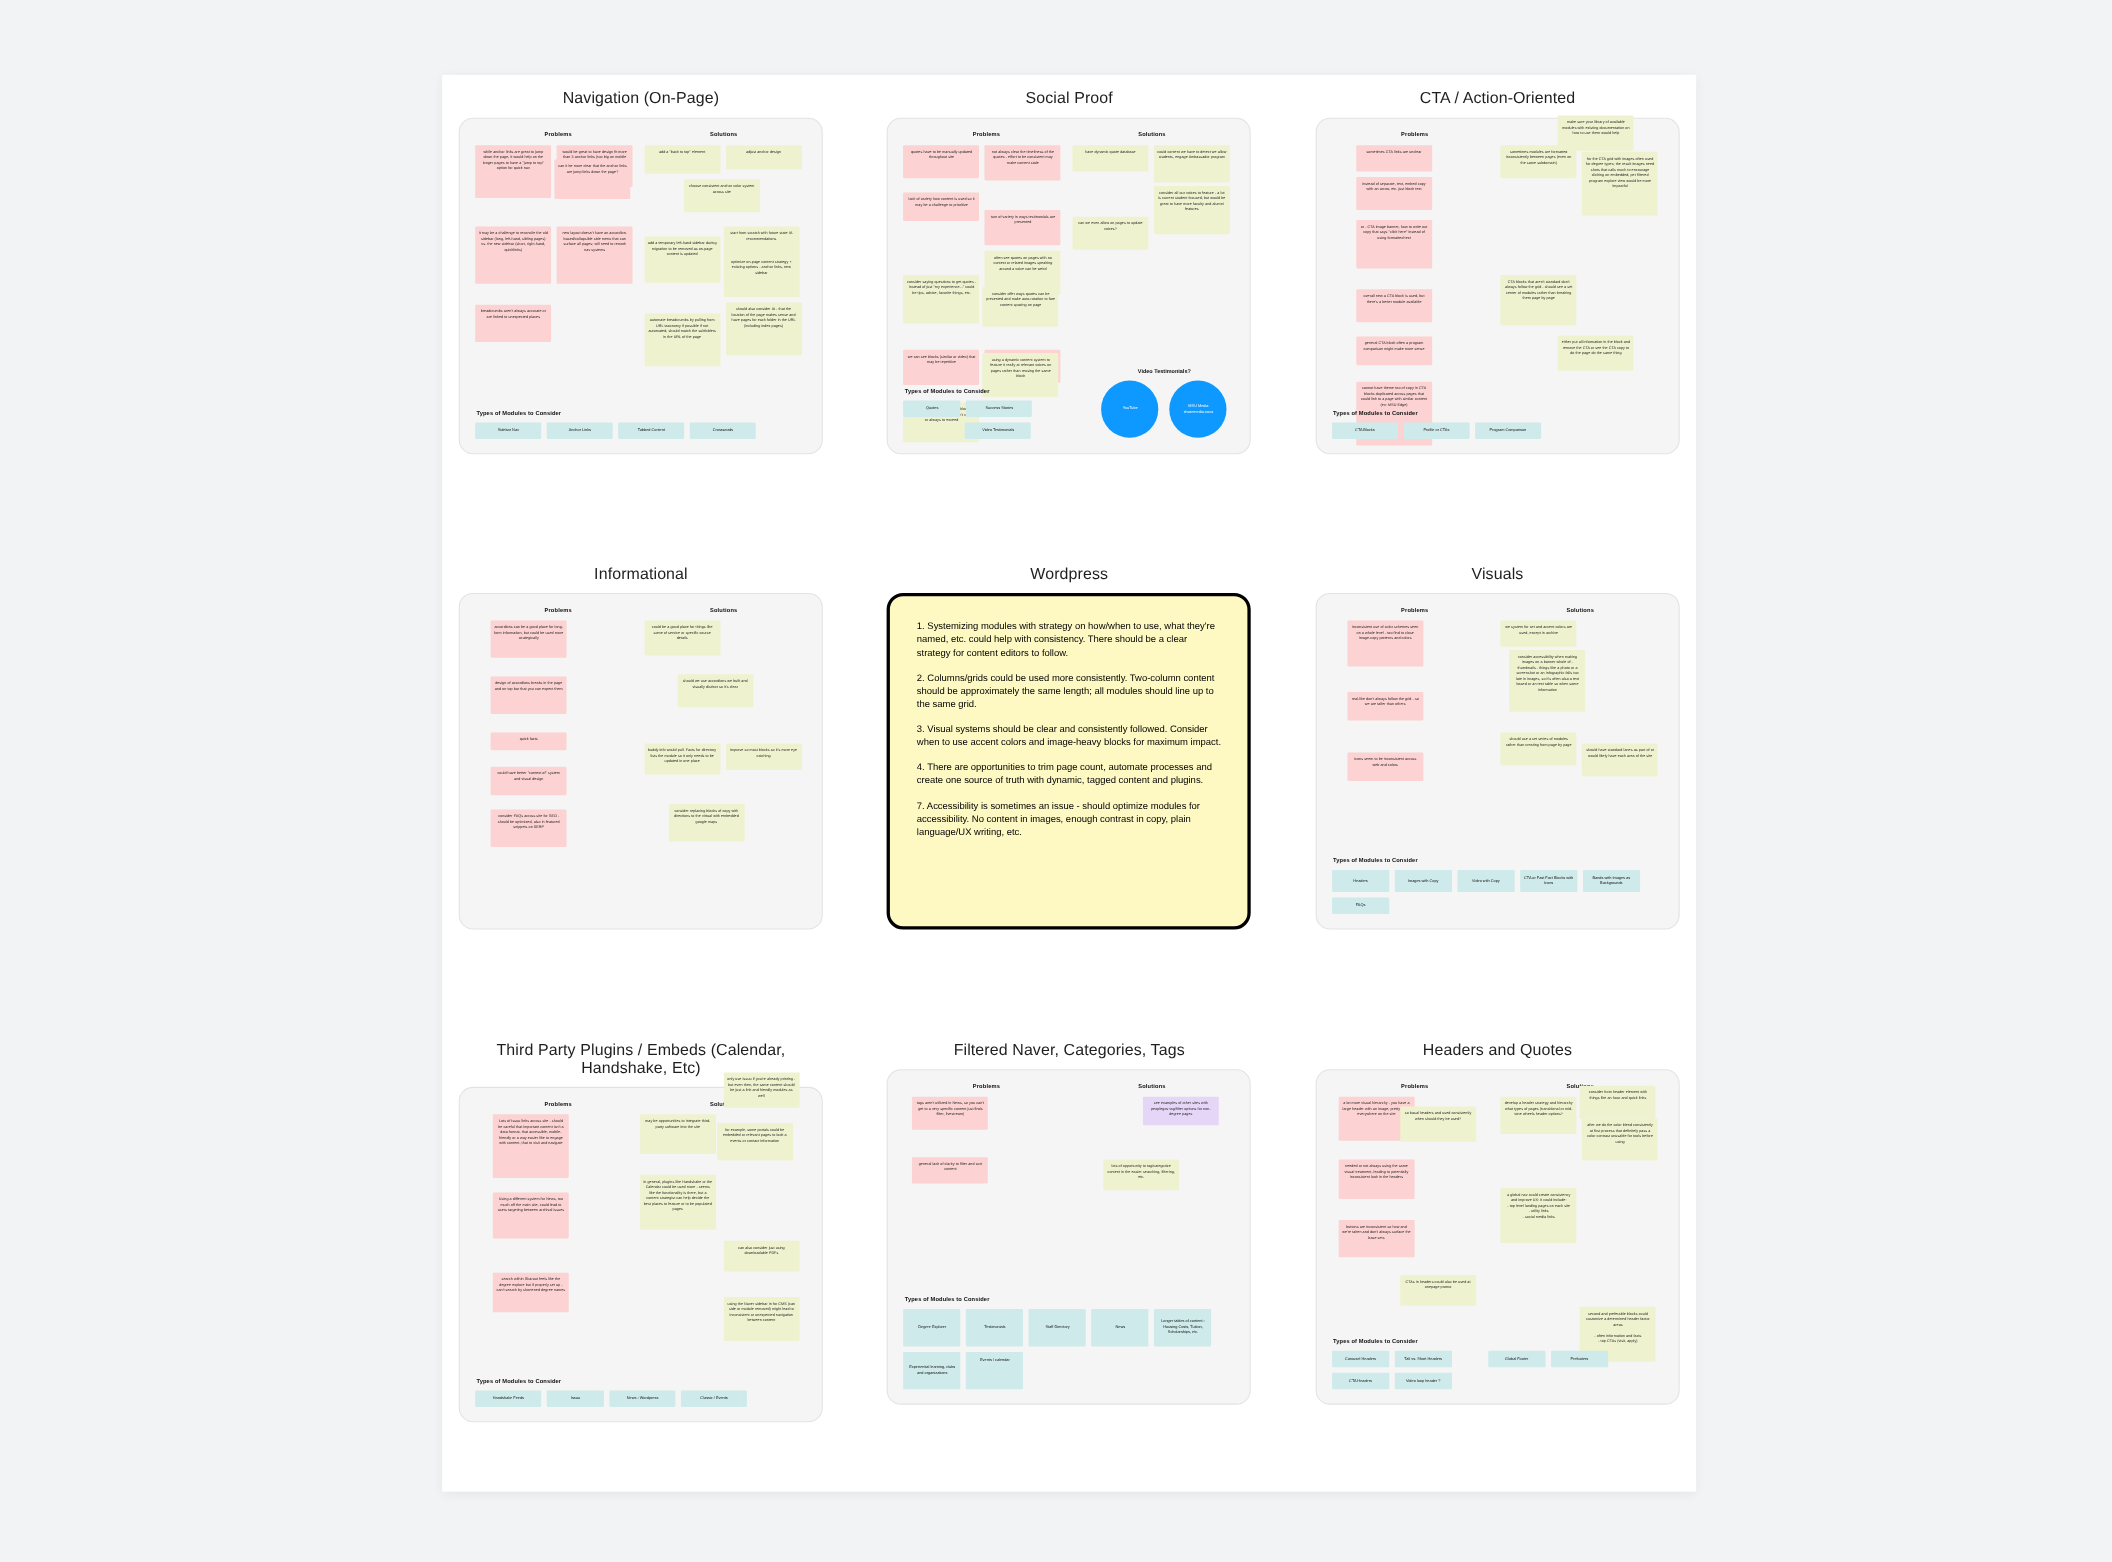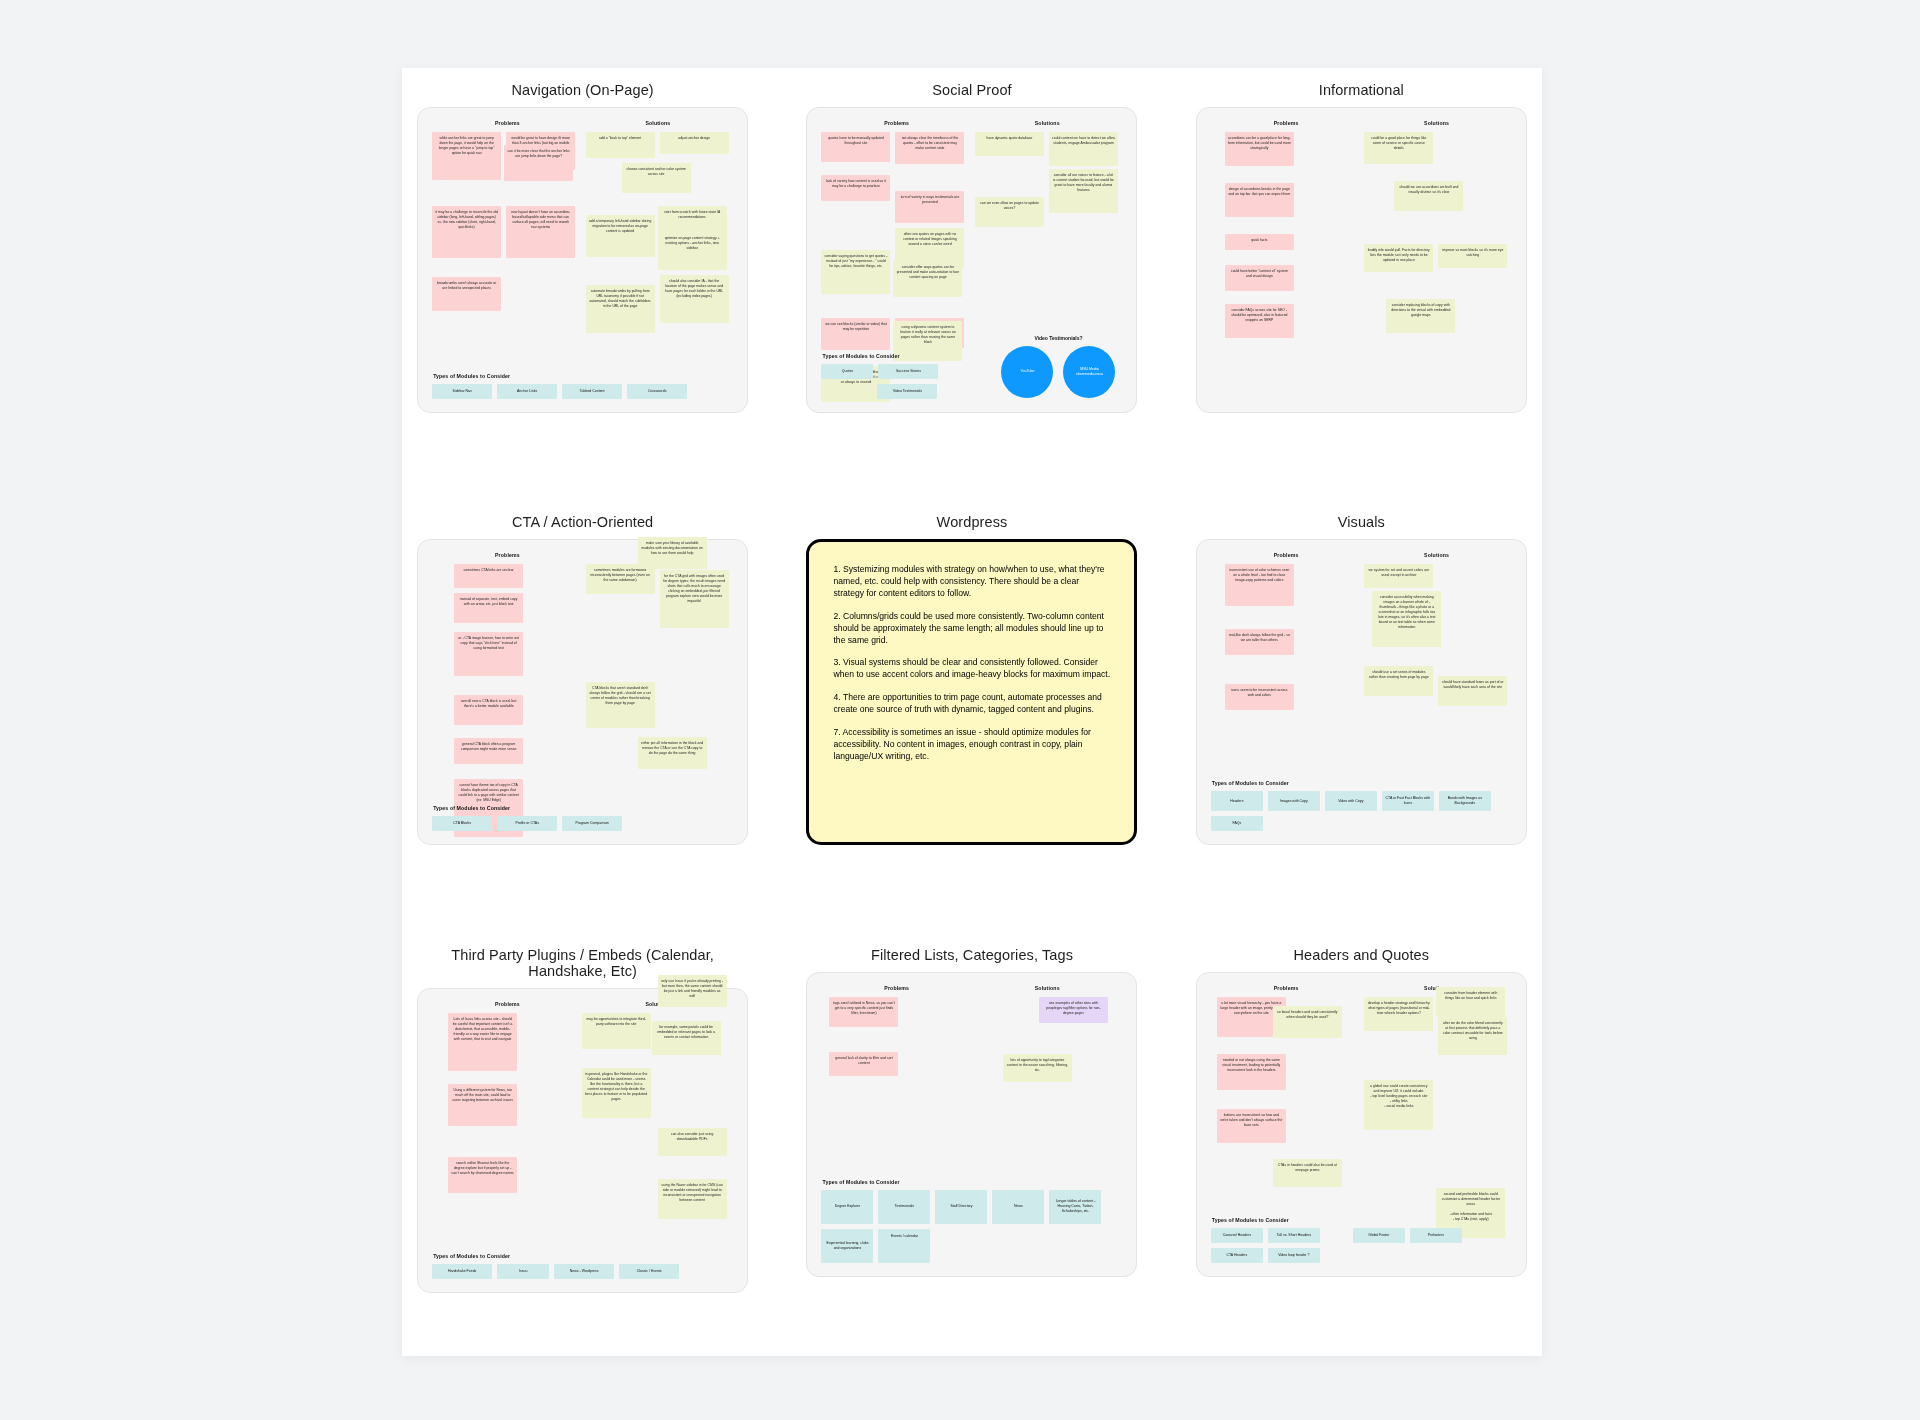--- a/index.html
+++ b/index.html
@@ -181,46 +181,20 @@
           <div class="vt-title">Video Testimonials?</div>
           <div class="vt-row">
             <div class="circle">YouTube</div>
             <div class="circle">MSU Media sharemedia.nova</div>
           </div>
         </div>
       </div>
     </div>
 
     <div class="cell">
-      <div class="cell-title">Informational</div>
-      <div class="panel r1">
-        <div class="colheads">
-          <div class="colhead">Problems</div>
-          <div class="colhead">Solutions</div>
-        </div>
-        <div class="cols">
-          <div class="col">
-            <div class="note p w1" style="height:34px;margin-left:14px">accordions can be a good place for long-form information, but could be used more strategically</div>
-            <div class="note p w1" style="height:34px;margin-left:14px;margin-top:12px">design of accordions breaks in the page and on top bar that you can expect them</div>
-            <div class="note p w1" style="height:16px;margin-left:14px;margin-top:12px">quick facts</div>
-            <div class="note p w1" style="height:26px;margin-left:14px;margin-top:10px">could have better "context of" system and visual design</div>
-            <div class="note p w1" style="height:34px;margin-left:14px;margin-top:8px">consider FAQs across site for SEO - should be optimized, also in featured snippets on SERP</div>
-          </div>
-          <div class="col">
-            <div class="note s w1" style="height:32px">could be a good place for things like some of service or specific course details</div>
-            <div class="note s w1" style="height:30px;margin-left:30px;margin-top:12px">should we use accordions we built and visually distinct so it's clear</div>
-            <div class="note s w1" style="height:28px;margin-top:28px">buddy info would pull. Facts for directory lists the module so it only needs to be updated in one place</div>
-            <div class="note s w1" style="height:24px;margin-top:28px">improve so most blocks so it's more eye catching</div>
-            <div class="note s w1" style="height:34px;margin-left:22px;margin-top:22px">consider replacing blocks of copy with directions to the virtual with embedded google maps</div>
-          </div>
-        </div>
-      </div>
-    </div>
-
-    <div class="cell">
       <div class="cell-title">CTA / Action-Oriented</div>
       <div class="panel r2">
         <div class="colheads">
           <div class="colhead">Problems</div>
           <div class="colhead">Solutions</div>
         </div>
         <div class="cols">
           <div class="col">
             <div class="note p w1" style="height:24px;margin-left:22px">sometimes CTA links are unclear</div>
             <div class="note p w1" style="height:30px;margin-left:22px">instead of separate, text, embed copy with an arrow, etc. just block text</div>
@@ -238,20 +212,46 @@
             <div class="note s w1" style="height:46px;margin-top:44px">CTA blocks that aren't standard don't always follow the grid - should see a set center of modules rather than breaking them page by page</div>
             <div class="note s w1" style="height:32px;margin-left:52px;margin-top:4px">either put all information in the block and remove the CTA or see the CTA copy to do the page do the same thing</div>
           </div>
         </div>
         <div class="modblock">
           <div class="modtitle">Types of Modules to Consider</div>
           <div class="chips">
             <div class="chip md">CTA Blocks</div>
             <div class="chip md">Profile or CTAs</div>
             <div class="chip md">Program Comparison</div>
+          </div>
+        </div>
+      </div>
+    </div>
+
+    <div class="cell">
+      <div class="cell-title">Informational</div>
+      <div class="panel r1">
+        <div class="colheads">
+          <div class="colhead">Problems</div>
+          <div class="colhead">Solutions</div>
+        </div>
+        <div class="cols">
+          <div class="col">
+            <div class="note p w1" style="height:34px;margin-left:14px">accordions can be a good place for long-form information, but could be used more strategically</div>
+            <div class="note p w1" style="height:34px;margin-left:14px;margin-top:12px">design of accordions breaks in the page and on top bar that you can expect them</div>
+            <div class="note p w1" style="height:16px;margin-left:14px;margin-top:12px">quick facts</div>
+            <div class="note p w1" style="height:26px;margin-left:14px;margin-top:10px">could have better "context of" system and visual design</div>
+            <div class="note p w1" style="height:34px;margin-left:14px;margin-top:8px">consider FAQs across site for SEO - should be optimized, also in featured snippets on SERP</div>
+          </div>
+          <div class="col">
+            <div class="note s w1" style="height:32px">could be a good place for things like some of service or specific course details</div>
+            <div class="note s w1" style="height:30px;margin-left:30px;margin-top:12px">should we use accordions we built and visually distinct so it's clear</div>
+            <div class="note s w1" style="height:28px;margin-top:28px">buddy info would pull. Facts for directory lists the module so it only needs to be updated in one place</div>
+            <div class="note s w1" style="height:24px;margin-top:28px">improve so most blocks so it's more eye catching</div>
+            <div class="note s w1" style="height:34px;margin-left:22px;margin-top:22px">consider replacing blocks of copy with directions to the virtual with embedded google maps</div>
           </div>
         </div>
       </div>
     </div>
 
     <div class="cell">
       <div class="cell-title">Wordpress</div>
       <div class="takeaway-box">
         <p class="takeaway-p">1. Systemizing modules with strategy on how/when to use, what they're named, etc. could help with consistency. There should be a clear strategy for content editors to follow.</p>
         <p class="takeaway-p">2. Columns/grids could be used more consistently. Two-column content should be approximately the same length; all modules should line up to the same grid.</p>
@@ -323,21 +323,21 @@
             <div class="chip md">Handshake Feeds</div>
             <div class="chip sm">Issuu</div>
             <div class="chip md">News - Wordpress</div>
             <div class="chip md">Classic / Events</div>
           </div>
         </div>
       </div>
     </div>
 
     <div class="cell">
-      <div class="cell-title">Filtered Lists, Categories, Tags</div>
+      <div class="cell-title">Filtered Naver, Categories, Tags</div>
       <div class="panel r3">
         <div class="colheads">
           <div class="colhead">Problems</div>
           <div class="colhead">Solutions</div>
         </div>
         <div class="cols">
           <div class="col">
             <div class="note p w1" style="height:30px;margin-left:8px">tags aren't utilized in News, so you can't get to a very specific content just finds filter, livestream)</div>
             <div class="note p w1" style="height:24px;margin-left:8px;margin-top:20px">general lack of clarity to filter and sort content</div>
           </div>

